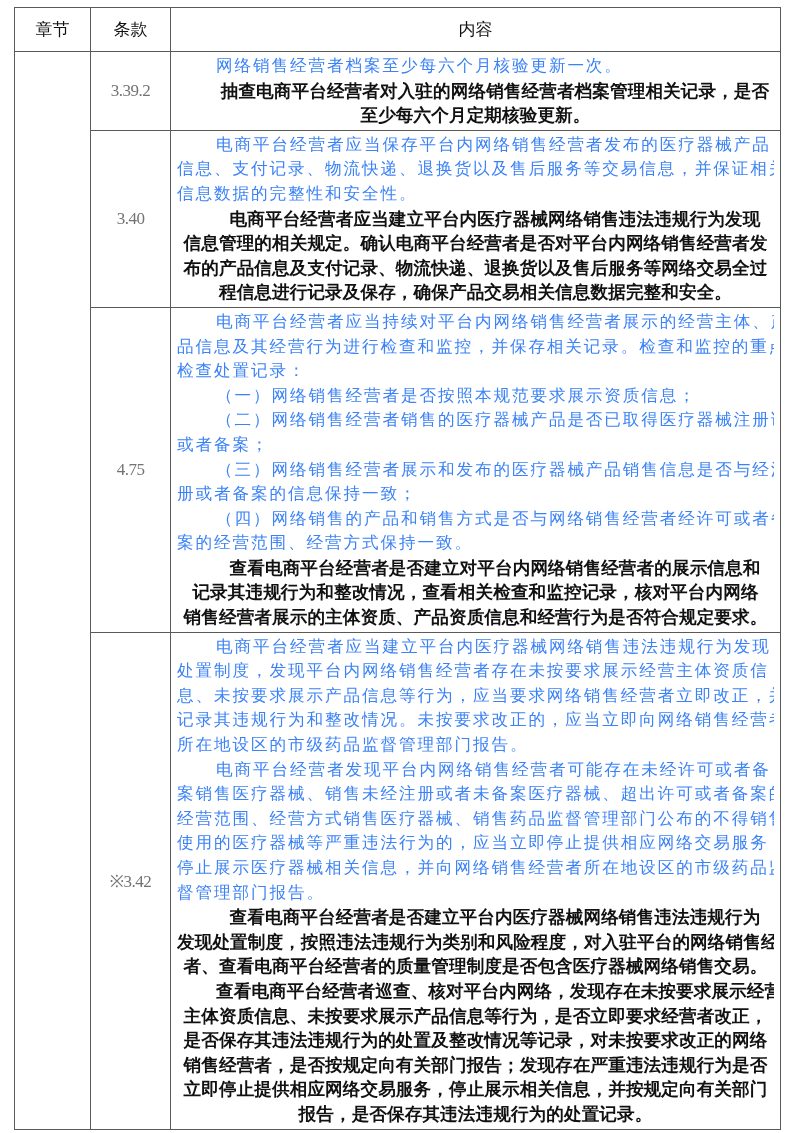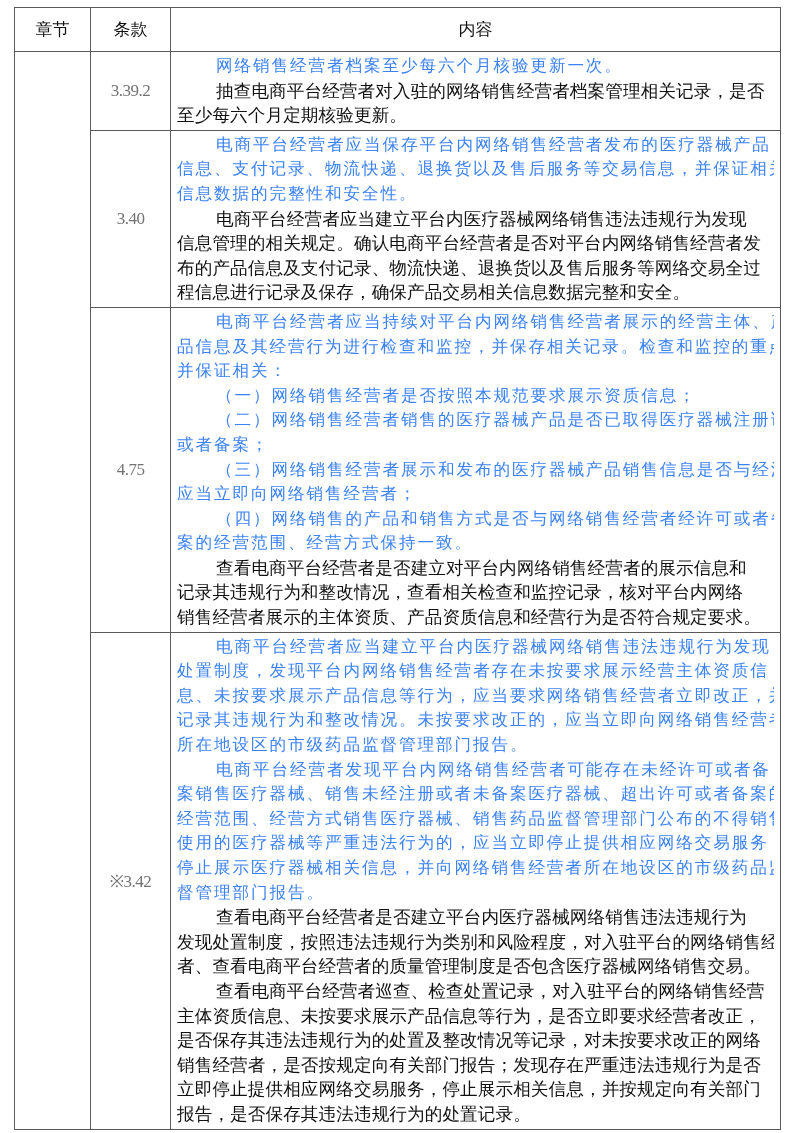--- a/index.html
+++ b/index.html
@@ -60,23 +60,24 @@
     .req {
       color: #3b82f6;
       font-family: "DejaVu Serif", "Liberation Serif", serif;
       letter-spacing: 1.9px;
       font-weight: normal;
       font-size: 16.6px;
     }
     .chk {
       color: #111;
       font-family: "DejaVu Sans", "Liberation Sans", sans-serif;
-      font-weight: 400;
+      font-weight: 700;
       letter-spacing: 0.1px;
       font-size: 17.6px;
+      text-align: center;
     }
   </style>
 </head>
 <body>
 
 <table class="doc-table">
   <colgroup>
     <col class="col-chapter">
     <col class="col-clause">
     <col class="col-content">
@@ -108,26 +109,26 @@
           <div class="line chk">信息管理的相关规定。确认电商平台经营者是否对平台内网络销售经营者发</div>
           <div class="line chk">布的产品信息及支付记录、物流快递、退换货以及售后服务等网络交易全过</div>
           <div class="line chk">程信息进行记录及保存，确保产品交易相关信息数据完整和安全。</div>
         </td>
     </tr>
     <tr style="height:323px">
       <td class="clause-cell">4.75</td>
       <td class="content-cell">
           <div class="line req indent">电商平台经营者应当持续对平台内网络销售经营者展示的经营主体、产</div>
           <div class="line req">品信息及其经营行为进行检查和监控，并保存相关记录。检查和监控的重点</div>
-          <div class="line req">并保证相关：</div>
+          <div class="line req">检查处置记录：</div>
           <div class="line req indent">（一）网络销售经营者是否按照本规范要求展示资质信息；</div>
           <div class="line req indent">（二）网络销售经营者销售的医疗器械产品是否已取得医疗器械注册证</div>
           <div class="line req">或者备案；</div>
           <div class="line req indent">（三）网络销售经营者展示和发布的医疗器械产品销售信息是否与经注</div>
-          <div class="line req">应当立即向网络销售经营者；</div>
+          <div class="line req">册或者备案的信息保持一致；</div>
           <div class="line req indent">（四）网络销售的产品和销售方式是否与网络销售经营者经许可或者备</div>
           <div class="line req">案的经营范围、经营方式保持一致。</div>
           <div class="line chk indent">查看电商平台经营者是否建立对平台内网络销售经营者的展示信息和</div>
           <div class="line chk">记录其违规行为和整改情况，查看相关检查和监控记录，核对平台内网络</div>
           <div class="line chk">销售经营者展示的主体资质、产品资质信息和经营行为是否符合规定要求。</div>
         </td>
     </tr>
     <tr style="height:495px">
       <td class="clause-cell">※3.42</td>
       <td class="content-cell">
@@ -138,21 +139,21 @@
           <div class="line req">所在地设区的市级药品监督管理部门报告。</div>
           <div class="line req indent">电商平台经营者发现平台内网络销售经营者可能存在未经许可或者备</div>
           <div class="line req">案销售医疗器械、销售未经注册或者未备案医疗器械、超出许可或者备案的</div>
           <div class="line req">经营范围、经营方式销售医疗器械、销售药品监督管理部门公布的不得销售、</div>
           <div class="line req">使用的医疗器械等严重违法行为的，应当立即停止提供相应网络交易服务，</div>
           <div class="line req">停止展示医疗器械相关信息，并向网络销售经营者所在地设区的市级药品监</div>
           <div class="line req">督管理部门报告。</div>
           <div class="line chk indent">查看电商平台经营者是否建立平台内医疗器械网络销售违法违规行为</div>
           <div class="line chk">发现处置制度，按照违法违规行为类别和风险程度，对入驻平台的网络销售经营</div>
           <div class="line chk">者、查看电商平台经营者的质量管理制度是否包含医疗器械网络销售交易。</div>
-          <div class="line chk indent">查看电商平台经营者巡查、检查处置记录，对入驻平台的网络销售经营</div>
+          <div class="line chk indent">查看电商平台经营者巡查、核对平台内网络，发现存在未按要求展示经营</div>
           <div class="line chk">主体资质信息、未按要求展示产品信息等行为，是否立即要求经营者改正，</div>
           <div class="line chk">是否保存其违法违规行为的处置及整改情况等记录，对未按要求改正的网络</div>
           <div class="line chk">销售经营者，是否按规定向有关部门报告；发现存在严重违法违规行为是否</div>
           <div class="line chk">立即停止提供相应网络交易服务，停止展示相关信息，并按规定向有关部门</div>
           <div class="line chk">报告，是否保存其违法违规行为的处置记录。</div>
         </td>
     </tr>
   </tbody>
 </table>
 

